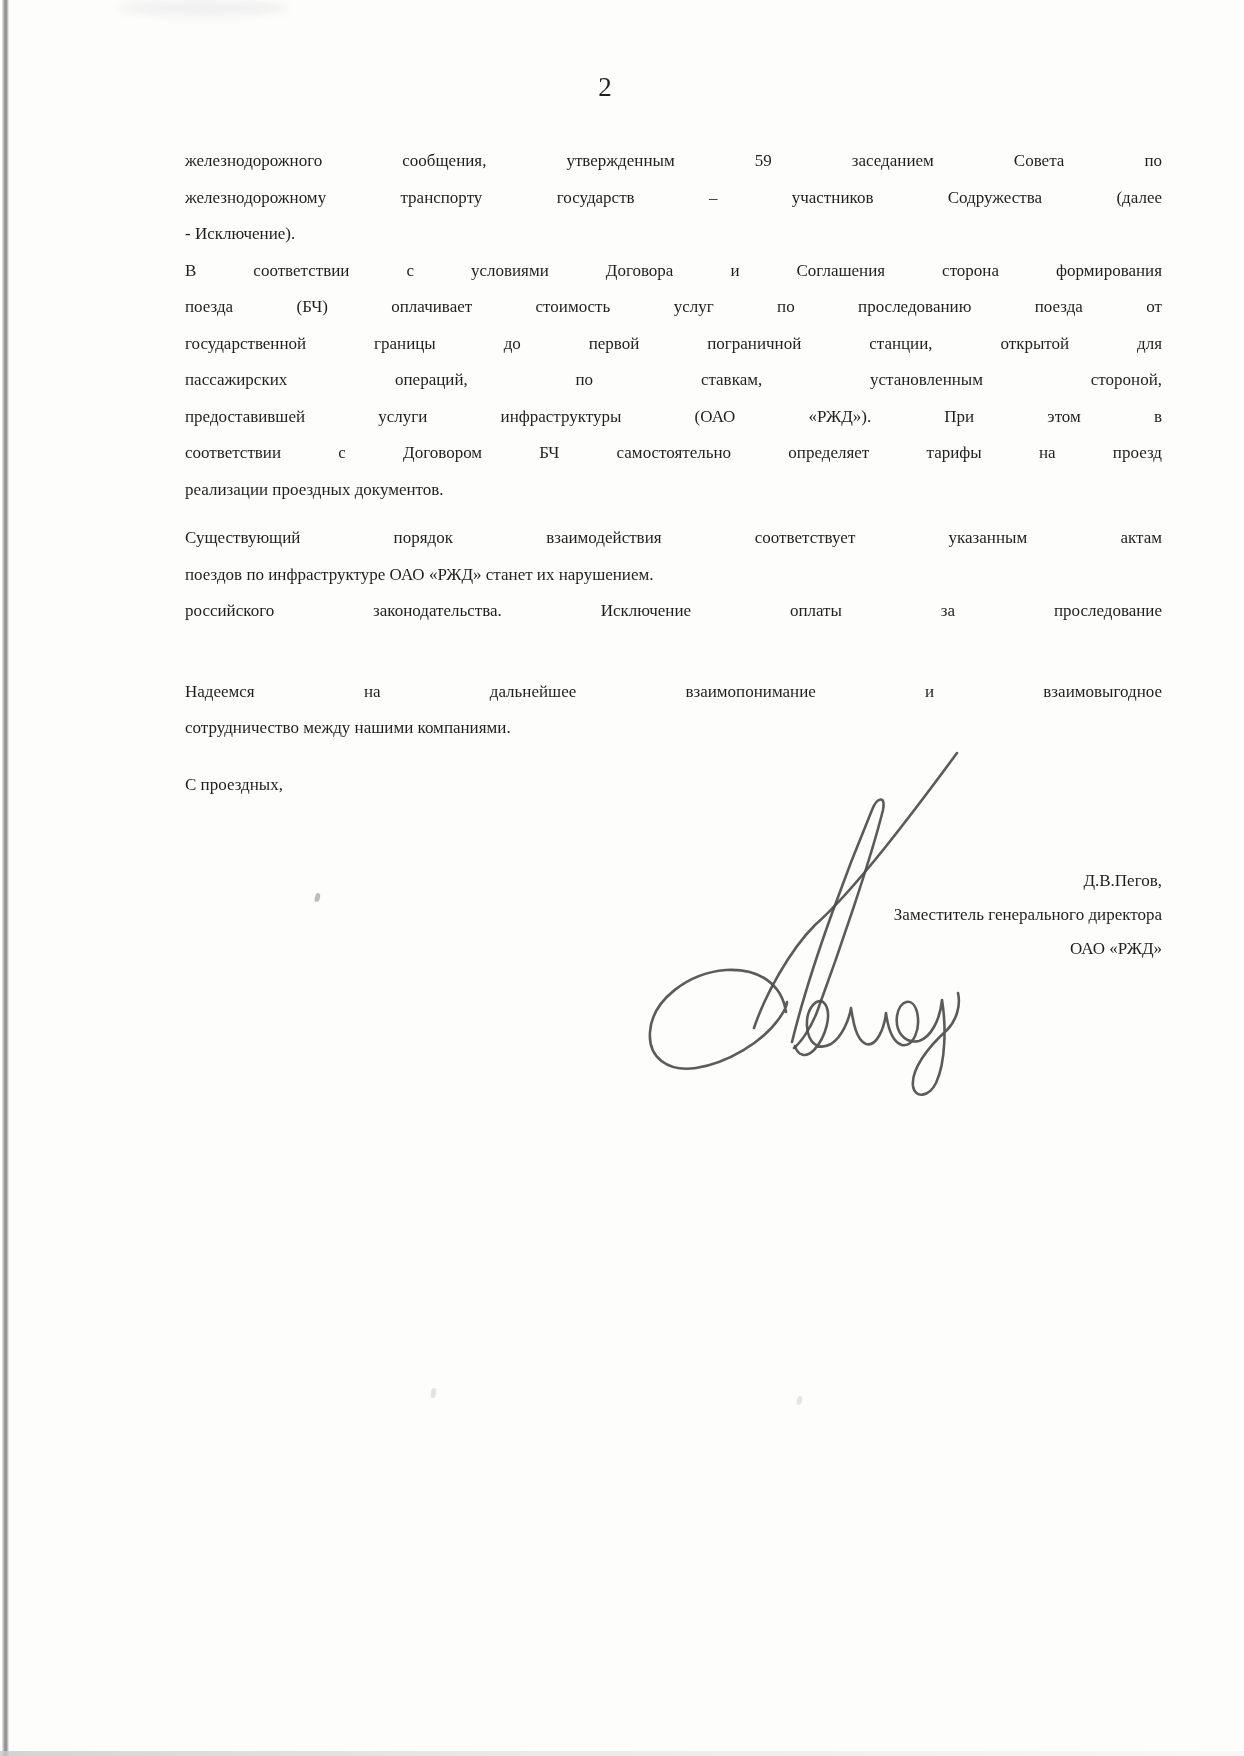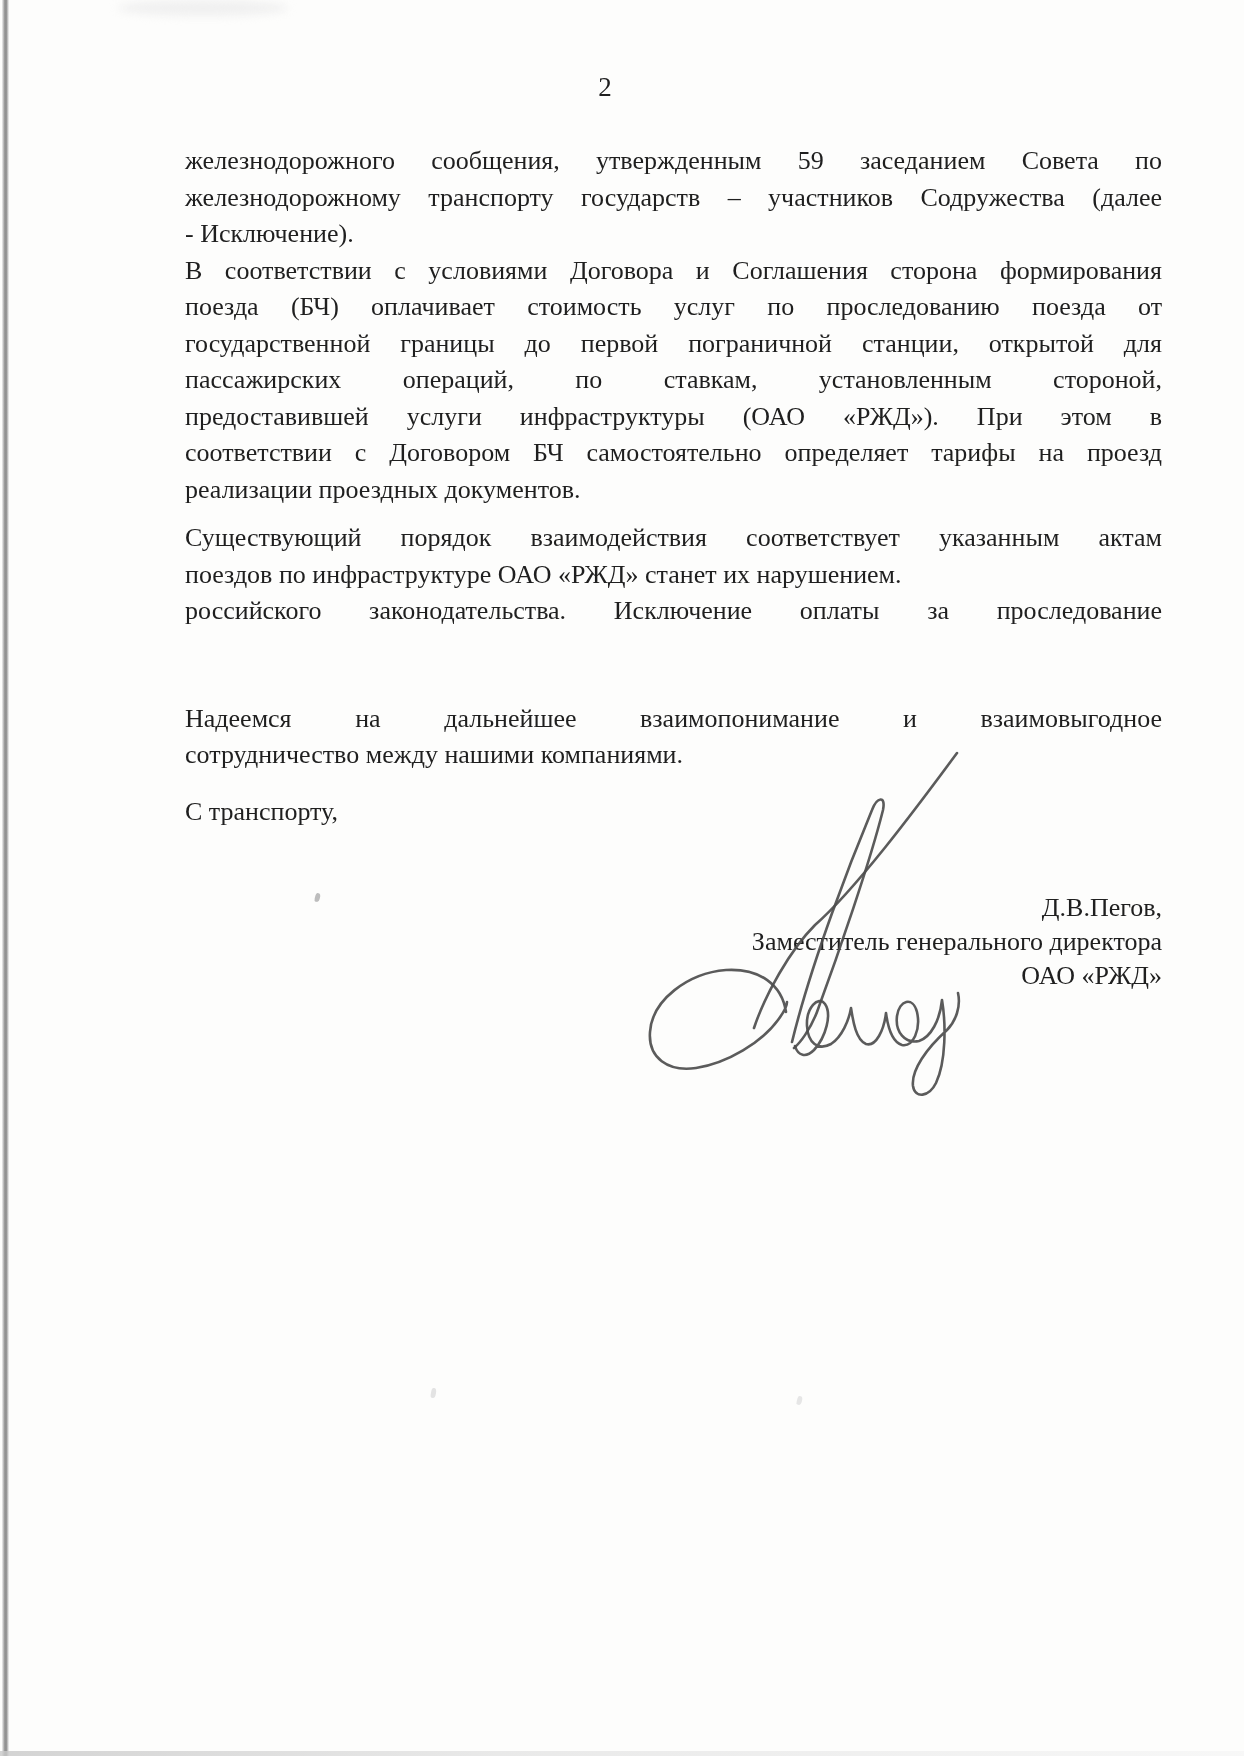--- a/index.html
+++ b/index.html
@@ -53,35 +53,35 @@
     width: 60px;
     text-align: center;
     font-size: 27px;
   }
 
   .content {
     position: absolute;
     left: 185px;
     top: 143px;
     width: 977px;
-    font-size: 26px;
+    font-size: 17px;
     line-height: 36.5px;
   }
   .para { margin: 0; }
   .para .line {
     text-align: justify;
     text-align-last: justify;
     height: 36.5px;
     overflow: visible;
   }
   .para .line.last {
     text-align-last: left;
   }
   .gap-before-existing { margin-top: 12px; }
-  .gap-before-hope     { margin-top: 71px; }
+  .gap-before-hope     { margin-top: 44px; }
   .closing             { margin-top: 20px; text-align: left; }
   .sig-block {
     margin-top: 61px;
     line-height: 34px;
   }
   .sig-block .line { text-align: right; }
 
   .signature-svg {
     position: absolute;
     left: 640px;
@@ -134,21 +134,21 @@
       <div class="line">Существующий порядок взаимодействия соответствует указанным актам</div>
       <div class="line last">поездов по инфраструктуре ОАО «РЖД» станет их нарушением.</div>
       <div class="line">российского законодательства. Исключение оплаты за проследование</div>
     </div>
 
     <div class="para gap-before-hope">
       <div class="line">Надеемся на дальнейшее взаимопонимание и взаимовыгодное</div>
       <div class="line last">сотрудничество между нашими компаниями.</div>
     </div>
 
-    <div class="closing">С транспорту,</div>
+    <div class="closing">С проездных,</div>
 
     <div class="sig-block">
       <div class="line">Д.В.Пегов,</div>
       <div class="line">Заместитель генерального директора</div>
       <div class="line">ОАО «РЖД»</div>
     </div>
 
   </div>
 
   <svg class="signature-svg" viewBox="640 740 330 370" aria-hidden="true">

